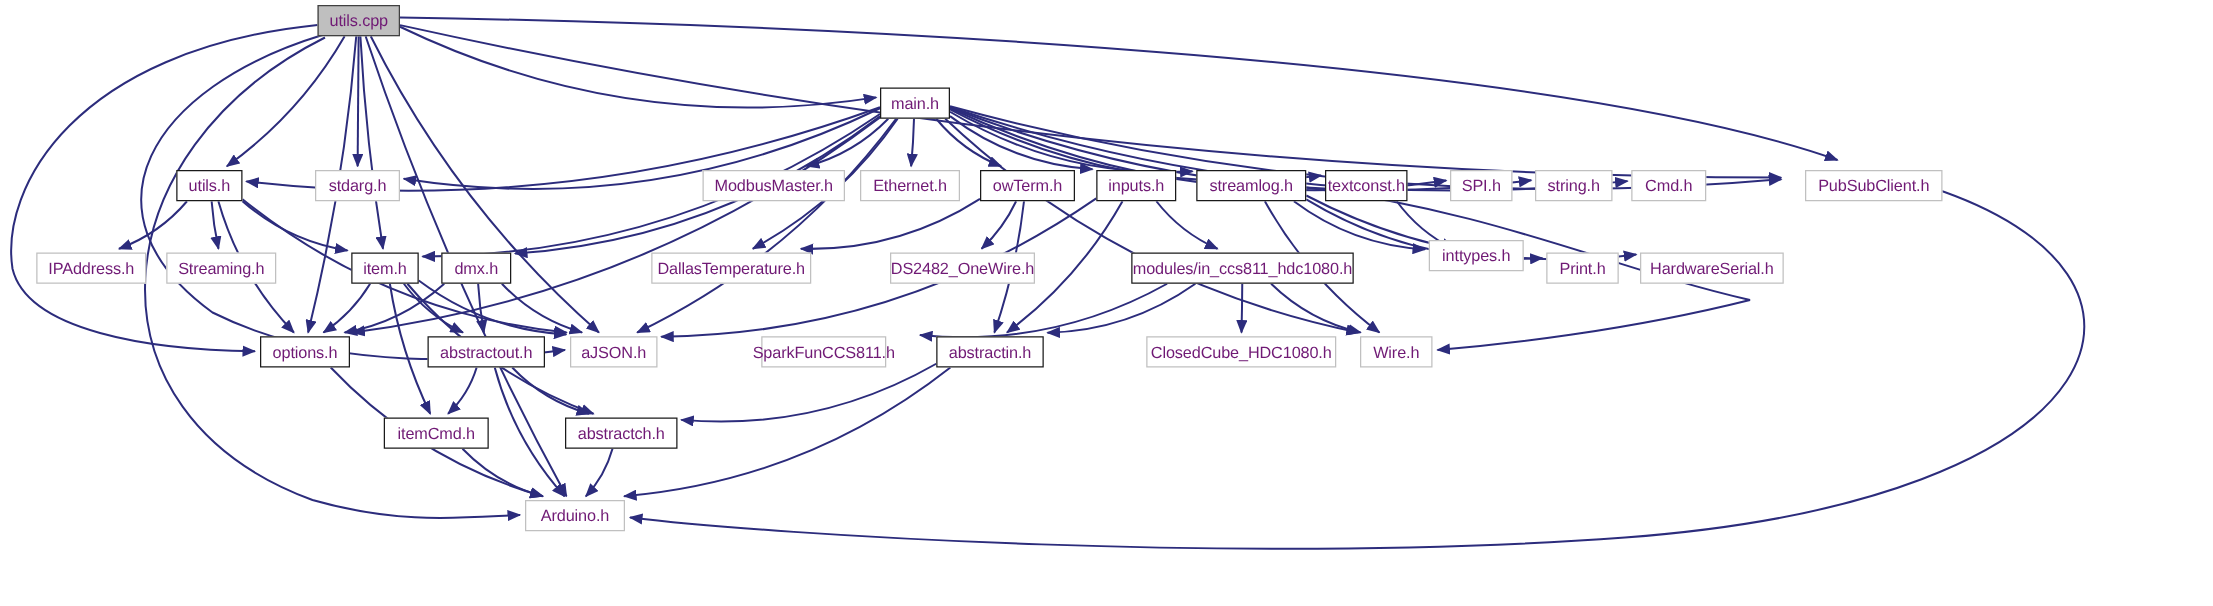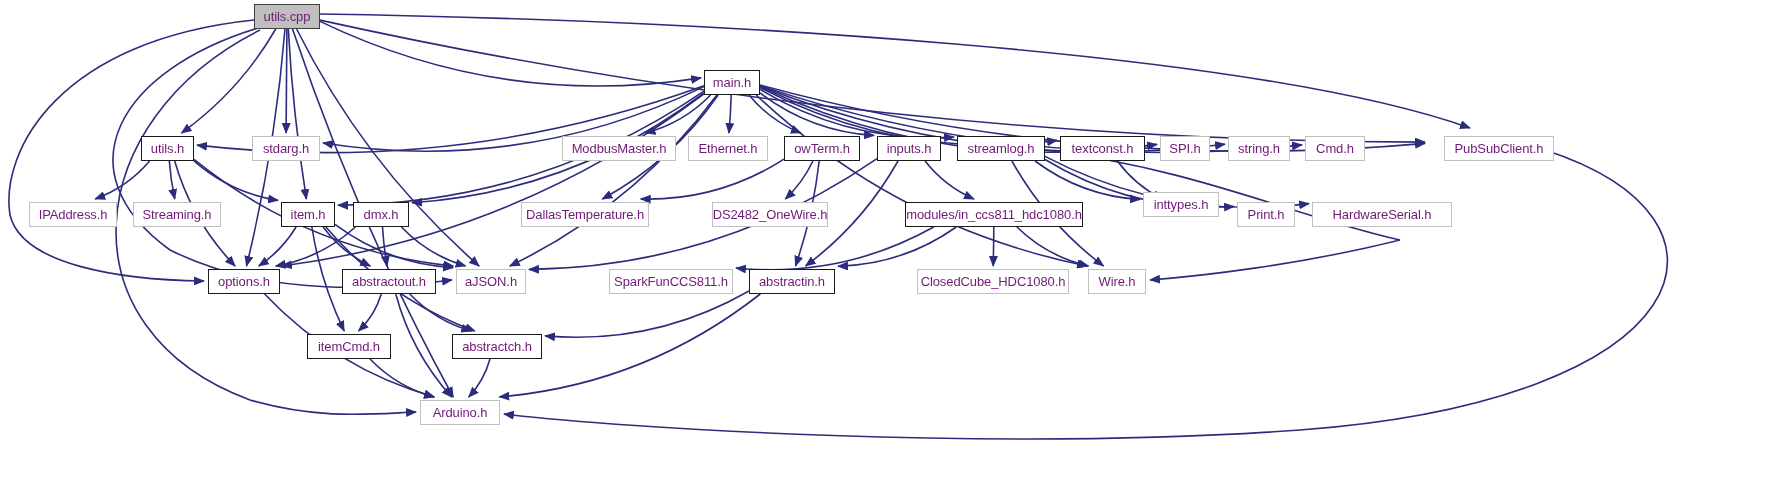--- a/index.html
+++ b/index.html
@@ -116,21 +116,21 @@
       </div>
       <div class="node bold" style="left: 784px; top: 136px; width: 76px; height: 25px;">
         <span>owTerm.h</span>
       </div>
       <div class="node bold" style="left: 877px; top: 136px; width: 64px; height: 25px;">
         <span>inputs.h</span>
       </div>
       <div class="node bold" style="left: 957px; top: 136px; width: 88px; height: 25px;">
         <span>streamlog.h</span>
       </div>
-      <div class="node bold" style="left: 1060px; top: 136px; width: 85px; height: 25px;">
+      <div class="node bold" style="left: 1060px; top: 136px; width: 66px; height: 25px;">
         <span>textconst.h</span>
       </div>
       <div class="node" style="left: 1160px; top: 136px; width: 50px; height: 25px;">
         <span>SPI.h</span>
       </div>
       <div class="node" style="left: 1228px; top: 136px; width: 62px; height: 25px;">
         <span>string.h</span>
       </div>
       <div class="node" style="left: 1305px; top: 136px; width: 60px; height: 25px;">
         <span>Cmd.h</span>
@@ -158,33 +158,33 @@
       </div>
       <div class="node bold" style="left: 905px; top: 202px; width: 178px; height: 25px;">
         <span>modules/in_ccs811_hdc1080.h</span>
       </div>
       <div class="node" style="left: 1143px; top: 192px; width: 76px; height: 25px;">
         <span>inttypes.h</span>
       </div>
       <div class="node" style="left: 1237px; top: 202px; width: 58px; height: 25px;">
         <span>Print.h</span>
       </div>
-      <div class="node" style="left: 1312px; top: 202px; width: 140px; height: 25px;">
+      <div class="node" style="left: 1312px; top: 202px; width: 115px; height: 25px;">
         <span>HardwareSerial.h</span>
       </div>
       <div class="node bold" style="left: 208px; top: 269px; width: 72px; height: 25px; text-align: right;">
         <span>options.h</span>
       </div>
       <div class="node bold" style="left: 342px; top: 269px; width: 94px; height: 25px;">
         <span>abstractout.h</span>
       </div>
       <div class="node" style="left: 456px; top: 269px; width: 70px; height: 25px;">
         <span>aJSON.h</span>
       </div>
-      <div class="node" style="left: 609px; top: 269px; width: 124px; height: 25px;">
+      <div class="node" style="left: 609px; top: 269px; width: 100px; height: 25px;">
         <span>SparkFunCCS811.h</span>
       </div>
       <div class="node bold" style="left: 749px; top: 269px; width: 86px; height: 25px;">
         <span>abstractin.h</span>
       </div>
       <div class="node" style="left: 917px; top: 269px; width: 152px; height: 25px; text-align: center;">
         <span>ClosedCube_HDC1080.h</span>
       </div>
       <div class="node" style="left: 1088px; top: 269px; width: 58px; height: 25px;">
         <span>Wire.h</span>

